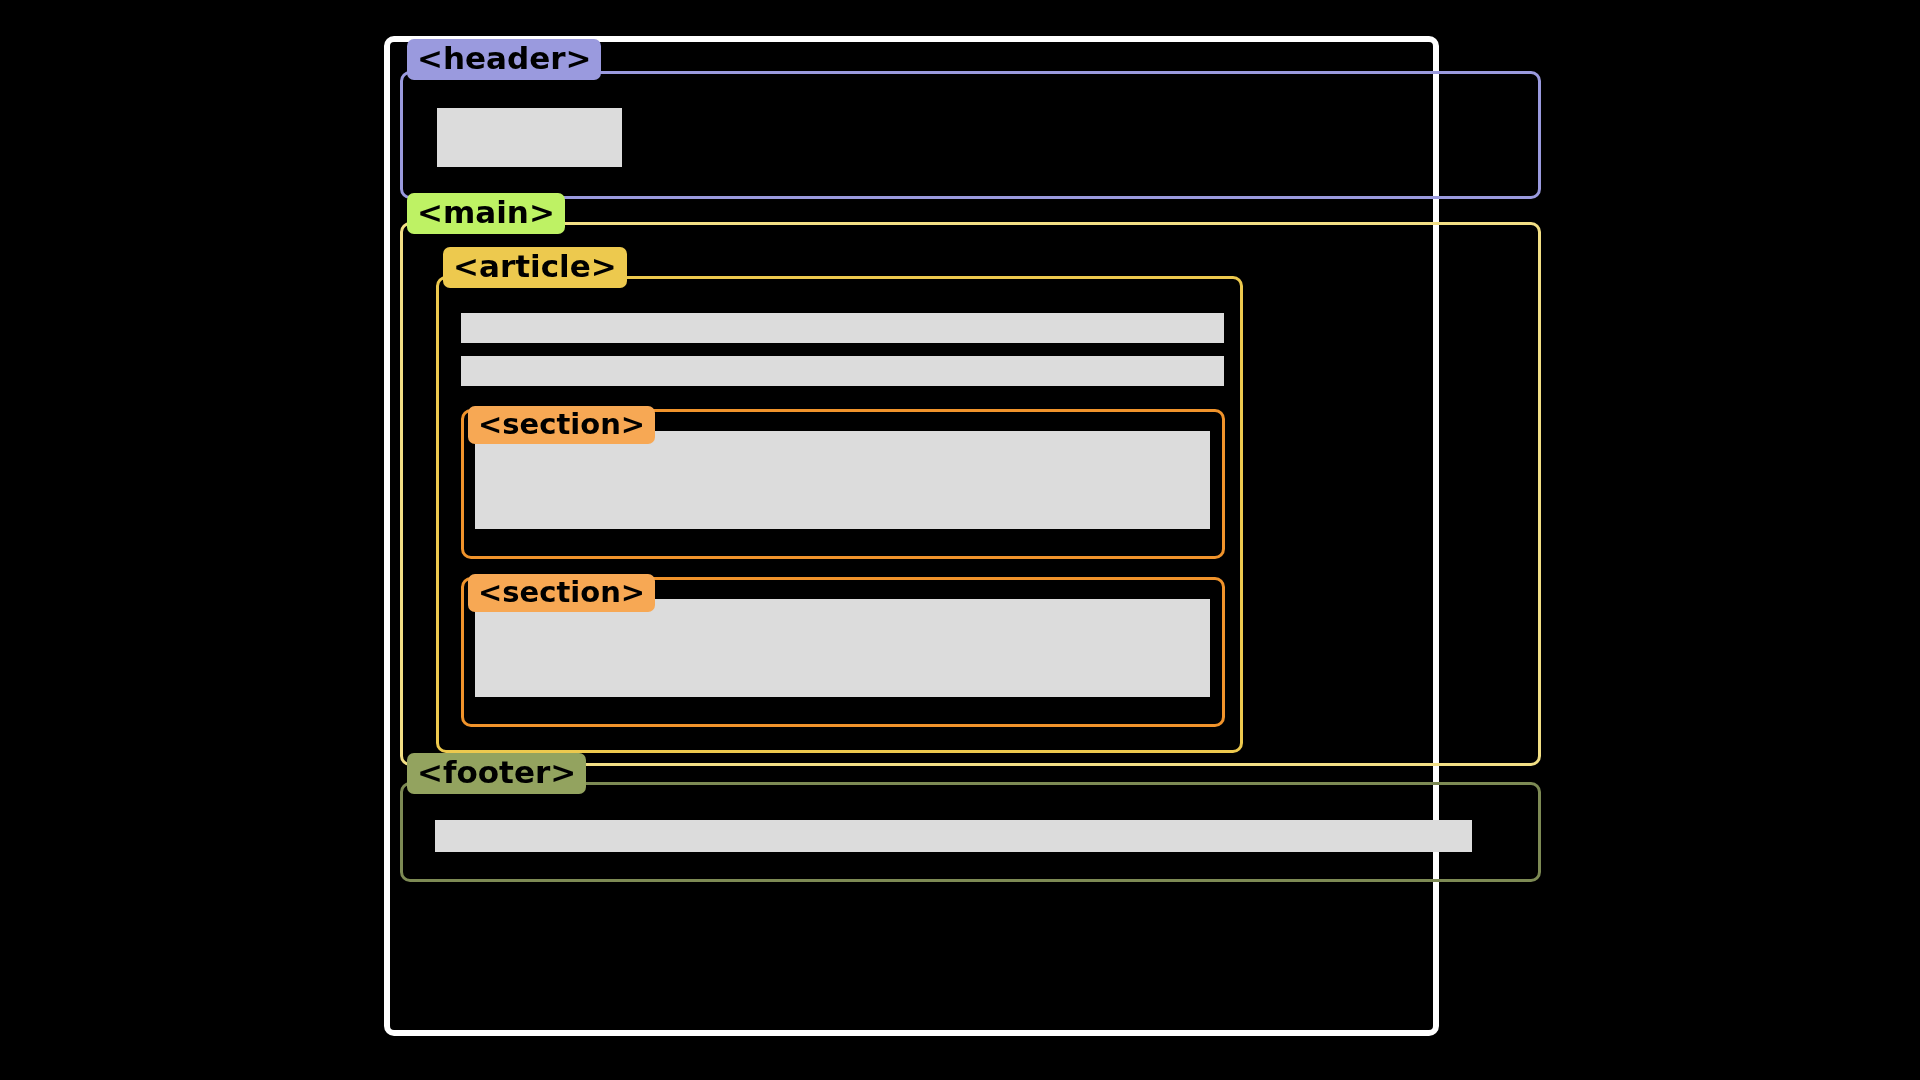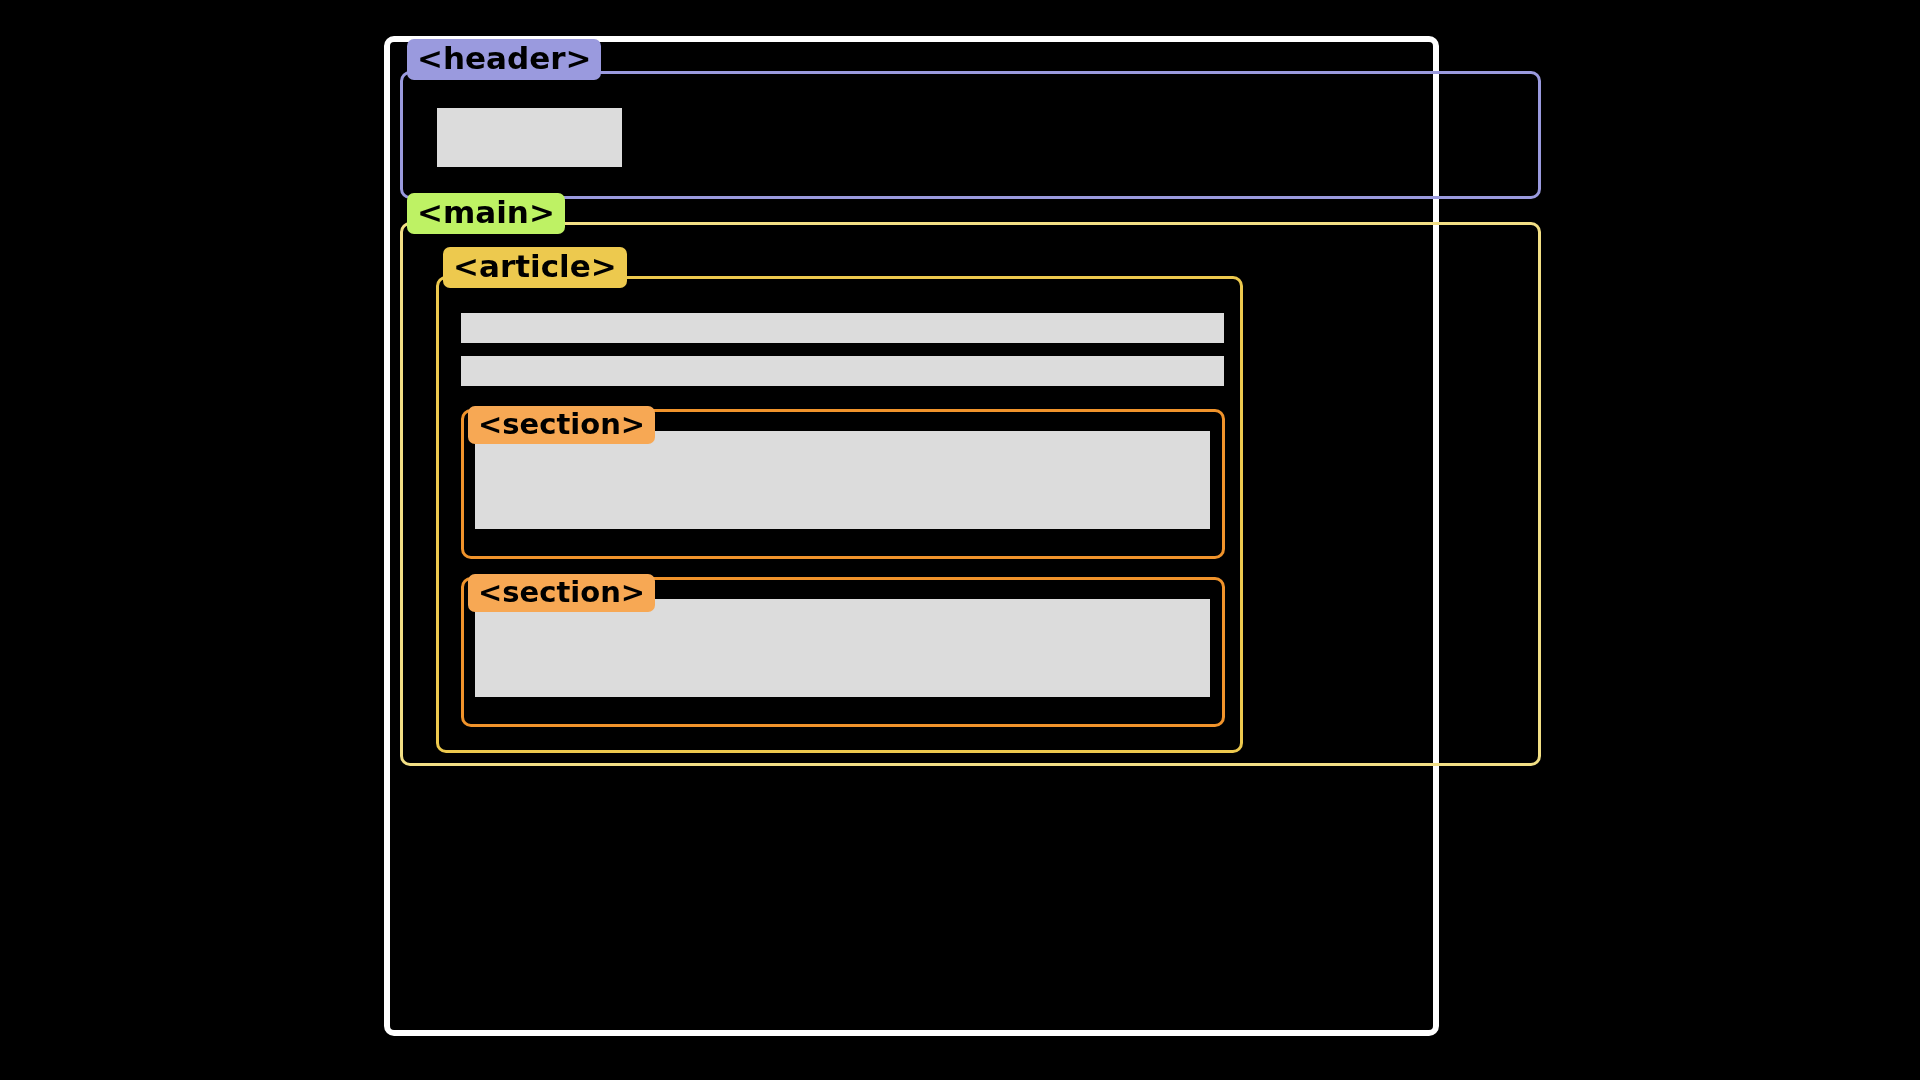--- a/index.html
+++ b/index.html
@@ -244,14 +244,18 @@
       </div>
 
       <div class="region section-region" id="section-2">
         <span class="tag section-tag">&lt;section&gt;</span>
         <div class="section-body"></div>
       </div>
     </div>
 
   </div>
 
+  <div class="region" id="footer-region">
+    <span class="tag" id="footer-tag">&lt;footer&gt;</span>
+    <div class="ph" id="footer-bar"></div>
+  </div>
 
 </div>
 
 </body></html>

